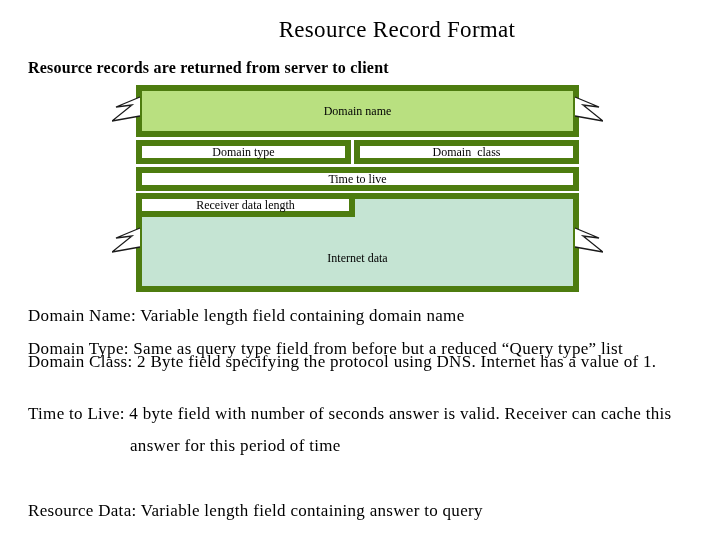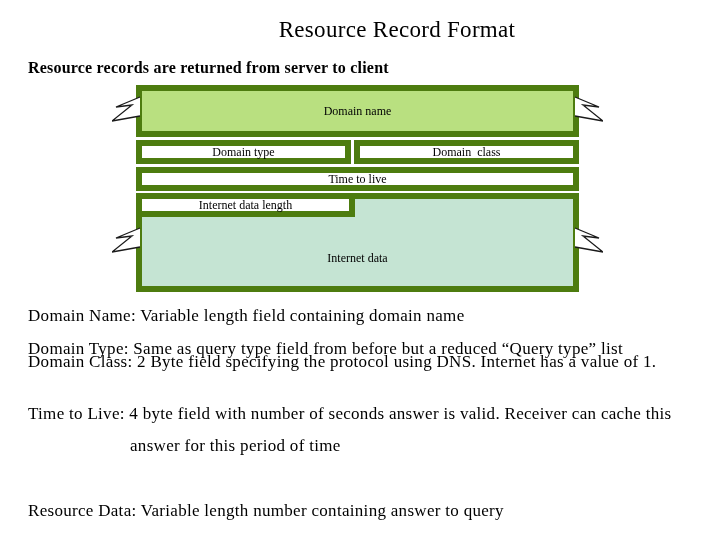--- a/index.html
+++ b/index.html
@@ -88,21 +88,21 @@
 
     <div class="dbox box-domain-class">
       <span>Domain  class</span>
     </div>
 
     <div class="dbox box-ttl">
       <span>Time to live</span>
     </div>
 
     <div class="dbox box-rdl">
-      <span>Internet data length</span>
+      <span>Receiver data length</span>
     </div>
 
     <svg class="tear gl" width="40" height="28" viewBox="0 0 40 28">
       <path d="M28,2 L4,12 L20,10 L0,26 L28,21" fill="#ffffff" stroke="#1a1a1a" stroke-width="1.3"></path>
     </svg>
     <svg class="tear gr" width="40" height="28" viewBox="0 0 40 28">
       <path d="M12,2 L36,12 L20,10 L40,26 L12,21" fill="#ffffff" stroke="#1a1a1a" stroke-width="1.3"></path>
     </svg>
     <svg class="tear tl" width="40" height="28" viewBox="0 0 40 28">
       <path d="M28,2 L4,12 L20,10 L0,26 L28,21" fill="#ffffff" stroke="#1a1a1a" stroke-width="1.3"></path>
@@ -111,15 +111,15 @@
       <path d="M12,2 L36,12 L20,10 L40,26 L12,21" fill="#ffffff" stroke="#1a1a1a" stroke-width="1.3"></path>
     </svg>
 
   </div>
 
   <div class="note n0">Domain Name: Variable length field containing domain name</div>
   <div class="note n1">Domain Type: Same as query type field from before but a reduced “Query type” list</div>
   <div class="note n2">Domain Class: 2 Byte field specifying the protocol using DNS. Internet has a value of 1.</div>
   <div class="note n3">Time to Live: 4 byte field with number of seconds answer is valid. Receiver can cache this</div>
   <div class="note n4">answer for this period of time</div>
-  <div class="note n6">Resource Data: Variable length number containing answer to query</div>
+  <div class="note n6">Resource Data: Variable length field containing answer to query</div>
 
 </div>
 
 </body></html>

